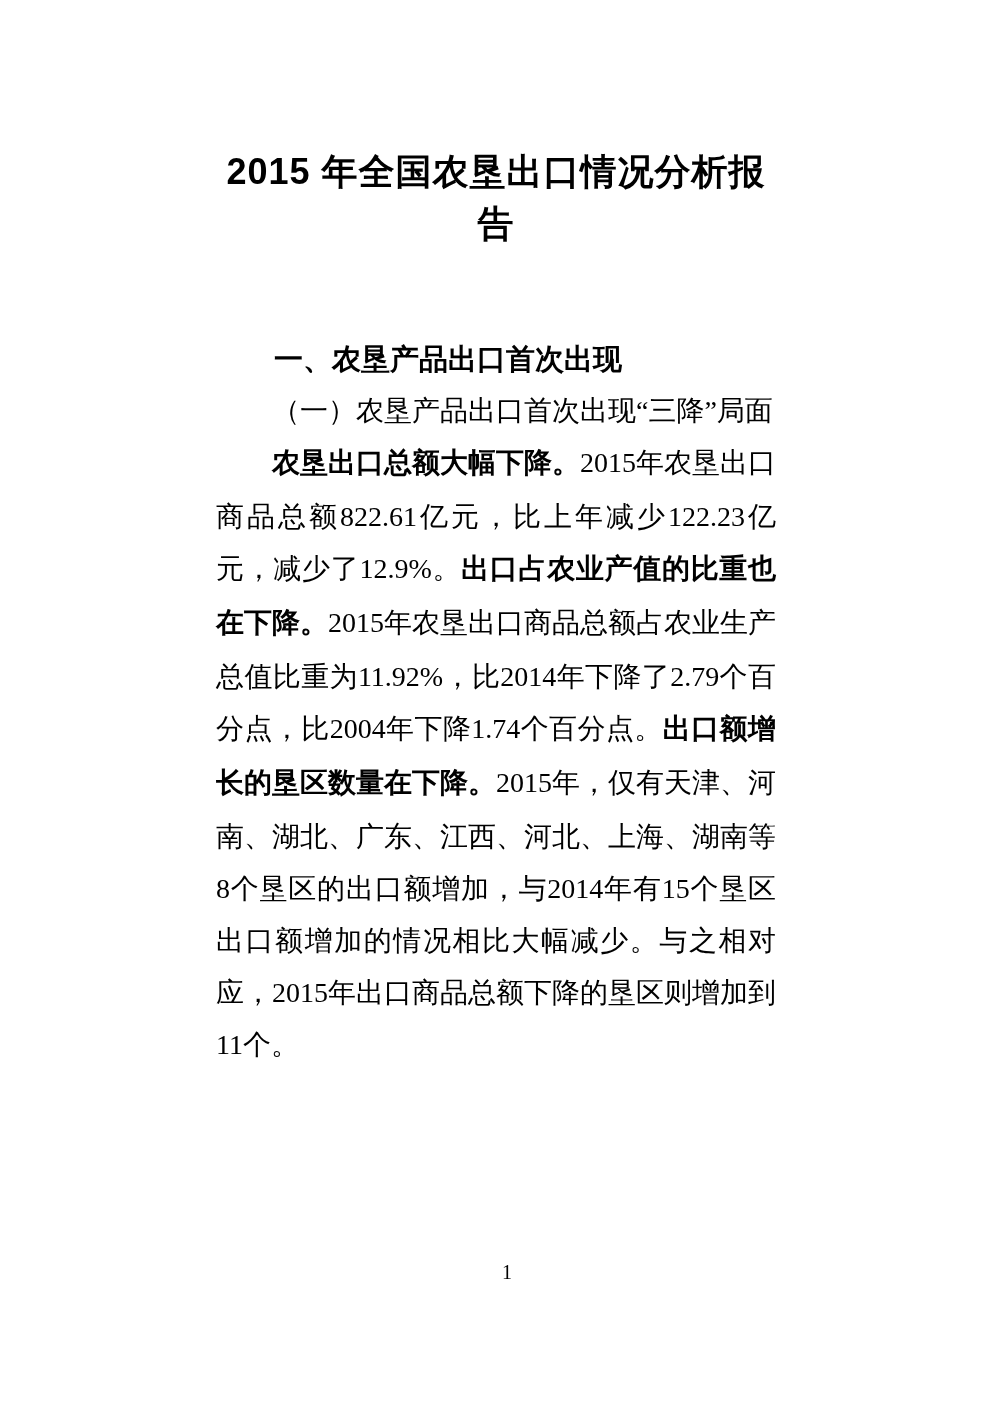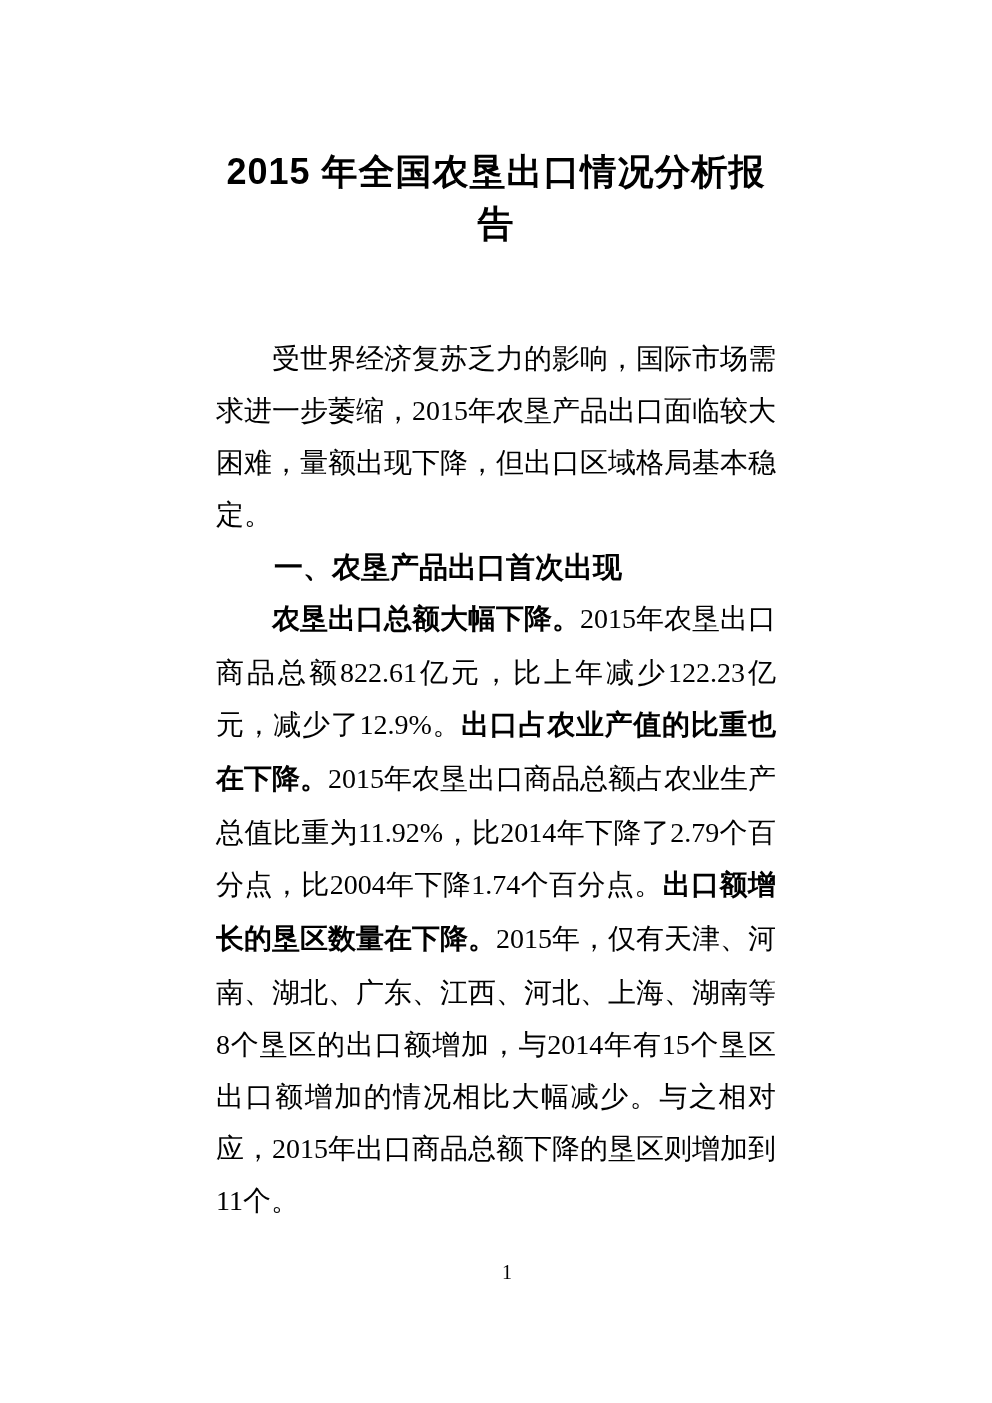--- a/index.html
+++ b/index.html
@@ -68,22 +68,22 @@
     color: #000000;
   }
 </style>
 </head>
 <body>
 
 <div class="page">
 
   <h1 class="doc-title">2015 年全国农垦出口情况分析报告</h1>
 
-  <p class="para">受世界经济复苏乏力的影响，国际市场需求进一步萎缩，2015年农垦产品出口面临较大困难，量额出现下降，但出口区域格局基本稳定。</p>
 
   <h2 class="section-heading">一、农垦产品出口首次出现</h2>
 
+  <h3 class="sub-heading">（一）农垦产品出口首次出现“三降”局面</h3>
 
   <p class="para"><span class="bold-run">农垦出口总额大幅下降。</span><span>2015年农垦出口商品总额822.61亿元，比上年减少122.23亿元，减少了12.9%。</span><span class="bold-run">出口占农业产值的比重也在下降。</span><span>2015年农垦出口商品总额占农业生产总值比重为11.92%，比2014年下降了2.79个百分点，比2004年下降1.74个百分点。</span><span class="bold-run">出口额增长的垦区数量在下降。</span><span>2015年，仅有天津、河南、湖北、广东、江西、河北、上海、湖南等8个垦区的出口额增加，与2014年有15个垦区出口额增加的情况相比大幅减少。与之相对应，2015年出口商品总额下降的垦区则增加到11个。</span></p>
 
   <div class="page-footer">1</div>
 
 </div>
 
 </body></html>

